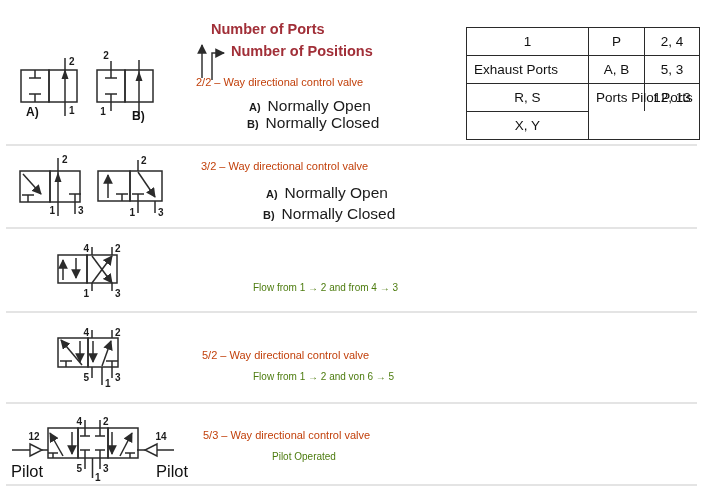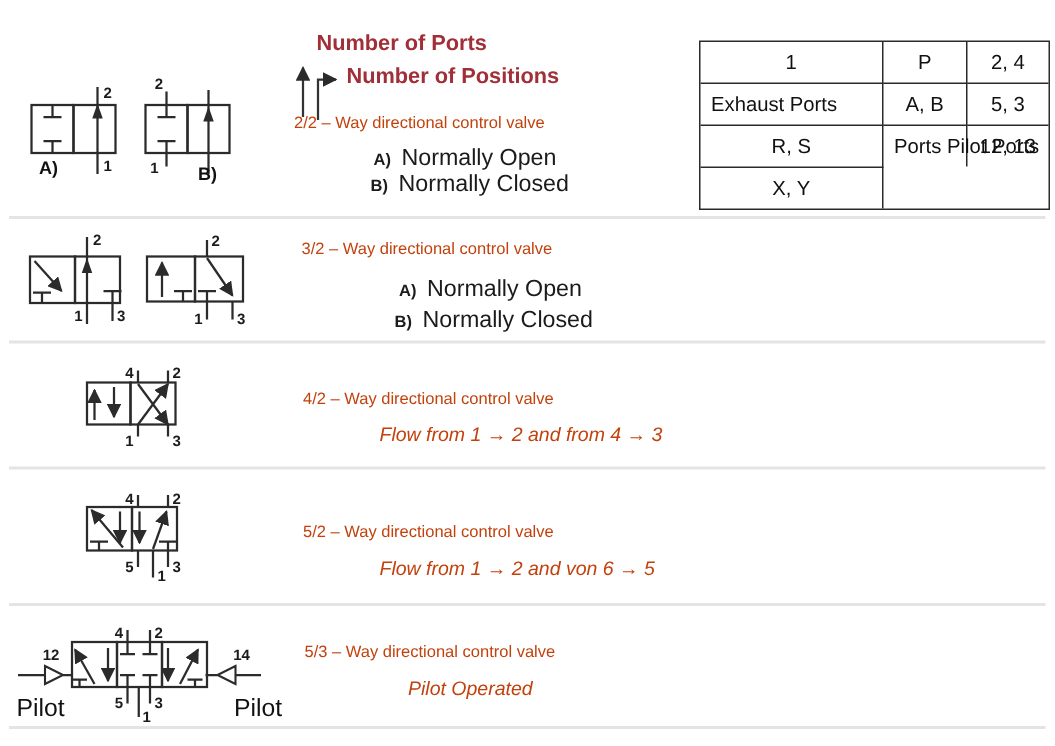--- a/index.html
+++ b/index.html
@@ -2,21 +2,21 @@
 <html style="--accent: #a12f38; --line: #2b2b2b; --divider: #e4e4e4;"><head>
 <meta charset="utf-8">
 <style>
   :root{ --accent:#a12f38; --line:#2b2b2b; --divider:#e4e4e4; }
   html,body{margin:0;padding:0;background:#fff;}
   .stage{position:relative;width:703px;height:497px;background:#fff;overflow:hidden;
          font-family:"Liberation Sans",sans-serif;color:#1b1b1b;}
   .abs{position:absolute;}
   .red{color:var(--accent);font-weight:bold;font-size:14.5px;white-space:nowrap;}
   .title{font-size:11px;color:#c2410c;white-space:nowrap;}
-  .sub{font-size:13px;color:#c2410c;white-space:nowrap;font-style:italic;}
+  .sub{font-size:10px;color:#4d7c0f;white-space:nowrap;}
   .opt{display:flex;align-items:baseline;gap:7px;font-size:15.5px;white-space:nowrap;}
   .opt .key{font-size:11px;font-weight:bold;}
   .divider{position:absolute;left:6px;width:691px;height:2px;background:var(--divider);}
   svg.valve{position:absolute;overflow:visible;}
   .st{stroke:var(--line);stroke-width:1.5;fill:none;}
   .fillhead{fill:var(--line);stroke:none;}
   .whitetri{fill:#fff;stroke:var(--line);stroke-width:1.4;}
   .pl{font-size:10px;font-weight:bold;fill:#1c1c1c;font-family:"Liberation Sans",sans-serif;}
   .vl{font-size:12px;font-weight:bold;fill:#111;font-family:"Liberation Sans",sans-serif;}
   .pilot-t{font-size:16.5px;fill:#111;font-family:"Liberation Sans",sans-serif;}
@@ -155,21 +155,20 @@
       <path class="st" d="M40,43 L60,16" marker-end="url(#arr)"></path>
       <path class="st" d="M40,16 L60,43" marker-end="url(#arr)"></path>
       <path class="st" d="M40,15 V7 M60,15 V7 M40,43 V51 M60,43 V51"></path>
     </g>
     <text class="pl" x="37" y="12" text-anchor="end">4</text>
     <text class="pl" x="63" y="12">2</text>
     <text class="pl" x="37" y="57" text-anchor="end">1</text>
     <text class="pl" x="63" y="57">3</text>
   </svg>
 
-  <div class="abs title" style="left:202px;top:260px">4/2 – Way directional control valve</div>
   <div class="abs sub" style="left:253px;top:282px">Flow from 1 → 2 and from 4 → 3</div>
 
   <div class="divider" style="top:311px"></div>
 
   <svg class="valve" style="left:52px;top:326px" width="82" height="68">
     <g>
       <rect class="st" x="6" y="12" width="30" height="29"></rect>
       <rect class="st" x="36" y="12" width="30" height="29"></rect>
       <path class="st" d="M30,39 L9,14" marker-end="url(#arr)"></path>
       <path class="st" d="M14,41 V35 M8,35 H20"></path>

